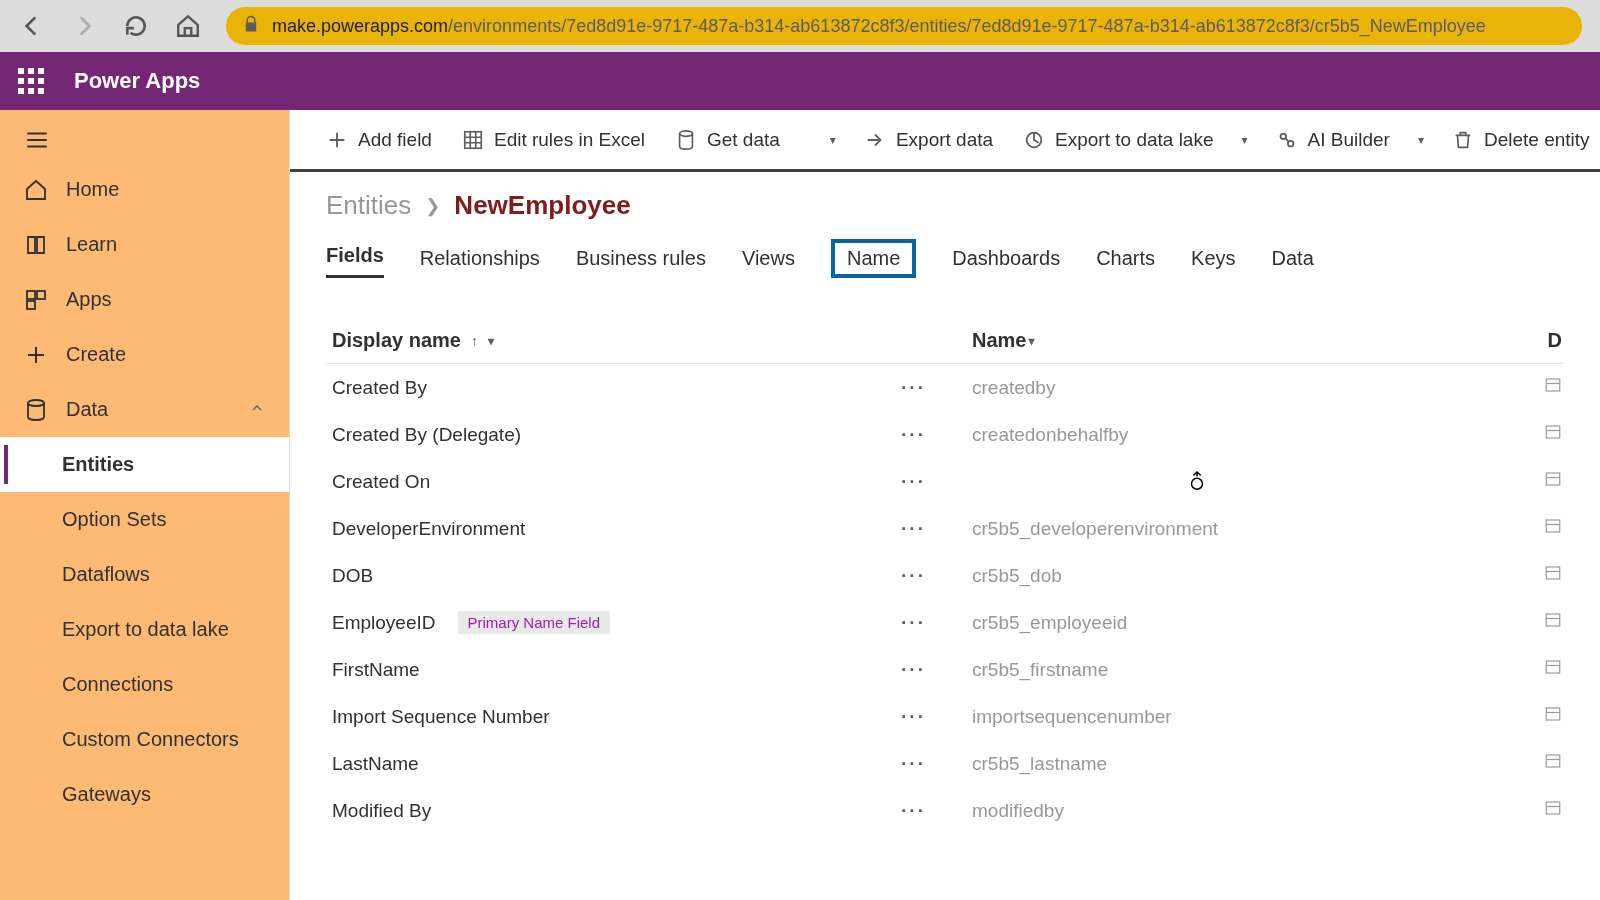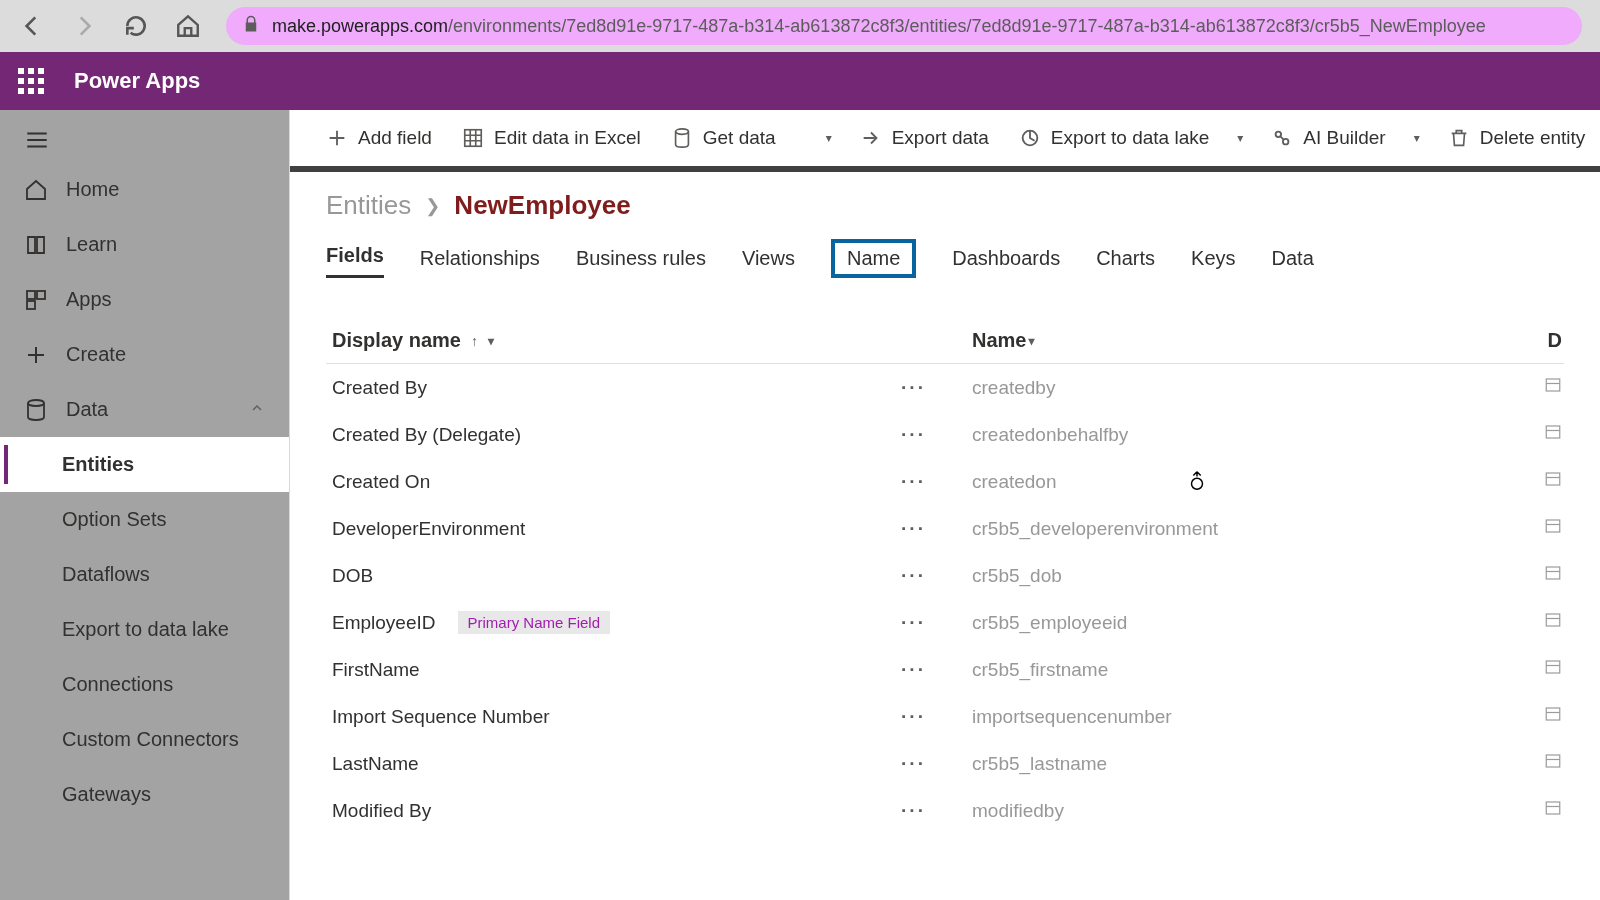--- a/index.html
+++ b/index.html
@@ -2,46 +2,46 @@
 <html><head>
 <meta charset="utf-8">
 <style>
 * { margin:0; padding:0; box-sizing:border-box; font-family:"Segoe UI", Arial, sans-serif; }
 html,body { width:1600px; height:900px; overflow:hidden; background:#fff; }
 
 .browser-bar { height:52px; background:#dcdcdc; display:flex; align-items:center; padding:0 18px; gap:24px; }
 .nav-btn { width:28px; height:28px; display:flex; align-items:center; justify-content:center; color:#565656; }
 .nav-btn.disabled { color:#aaa; }
 .nav-btn svg { width:26px; height:26px; }
-.url-bar { flex:1; height:38px; background:#f0abfc; border-radius:19px; display:flex; align-items:center; padding:0 16px; gap:12px; color:#5c5c5c; font-size:18px; }
+.url-bar { flex:1; height:38px; background:#eab308; border-radius:19px; display:flex; align-items:center; padding:0 16px; gap:12px; color:#5c5c5c; font-size:18px; }
 .url-bar .lock svg { width:18px; height:18px; }
 .url-text { white-space:nowrap; overflow:hidden; }
 .url-text .host { color:#212121; }
 
 .app-header { height:58px; background:#742774; display:flex; align-items:center; padding:0 14px; gap:26px; color:#fff; }
 .waffle { width:34px; height:34px; display:flex; flex-wrap:wrap; gap:4px; align-content:center; justify-content:center; }
 .waffle span { width:6px; height:6px; background:#fff; }
 .app-title { font-size:22px; font-weight:600; }
 
 .body-row { display:flex; height:calc(100% - 110px); }
 
-.sidebar { width:290px; background:#a3a3a3; border-right:1px solid #d9d9d9; display:flex; flex-direction:column; padding-top:8px; }
+.sidebar { width:290px; background:#fdba74; border-right:1px solid #d9d9d9; display:flex; flex-direction:column; padding-top:8px; }
 .hamburger { height:44px; display:flex; align-items:center; padding-left:24px; }
 .hamburger svg { width:26px; height:26px; color:#323130; }
 .nav-item { height:55px; display:flex; align-items:center; padding-left:24px; gap:18px; font-size:20px; color:#323130; cursor:pointer; position:relative; }
 .nav-item .icon { width:24px; height:24px; display:flex; align-items:center; justify-content:center; }
 .nav-item .chev { position:absolute; right:24px; color:#605e5c; }
 .nav-item.expandable { }
 .sub-item { height:55px; display:flex; align-items:center; padding-left:62px; font-size:20px; color:#323130; cursor:pointer; position:relative; }
 .sub-item.active { font-weight:600; background:#fff; }
 .sub-item.active::before { content:""; position:absolute; left:4px; top:8px; bottom:8px; width:4px; background:#742774; }
 
 .main { flex:1; display:flex; flex-direction:column; overflow:hidden; }
 
-.cmdbar { height:62px; border-bottom:6px solid #404040; display:flex; align-items:center; padding:0 28px; gap:14px; font-size:19px; color:#323130; white-space:nowrap; overflow:hidden; }
+.cmdbar { height:62px; border-bottom:3px solid #404040; display:flex; align-items:center; padding:0 28px; gap:14px; font-size:19px; color:#323130; white-space:nowrap; overflow:hidden; }
 .cmd { display:flex; align-items:center; gap:10px; padding:0 8px; height:40px; cursor:pointer; }
 .cmd .ic { width:22px; height:22px; display:flex; align-items:center; justify-content:center; color:#605e5c; }
 .cmd-split { width:1px; height:26px; background:#d0d0d0; margin:0 4px; }
 .caret { font-size:12px; color:#605e5c; padding:0 6px; }
 
 .content { padding:18px 36px 0 36px; flex:1; overflow:hidden; }
 .breadcrumb { display:flex; align-items:center; gap:14px; font-size:26px; margin-bottom:18px; }
 .breadcrumb .root { color:#989898; }
 .breadcrumb .chev { color:#989898; font-size:18px; }
 .breadcrumb .leaf { font-weight:600; color:#7f1d1d; }
@@ -208,21 +208,21 @@
           </span>
         <span>Add field</span>
       </div>
       <div class="cmd">
         <span class="ic">
             <svg viewBox="0 0 24 24" fill="none" stroke="currentColor" stroke-width="1.8">
               <rect x="3" y="3" width="18" height="18"></rect>
               <path d="M3 9h18M3 15h18M9 3v18M15 3v18"></path>
             </svg>
           </span>
-        <span>Edit data in Excel</span>
+        <span>Edit rules in Excel</span>
       </div>
       <div class="cmd">
         <span class="ic">
             <svg viewBox="0 0 24 24" fill="none" stroke="currentColor" stroke-width="1.8">
               <ellipse cx="12" cy="5" rx="7" ry="3"></ellipse>
               <path d="M5 5v14c0 1.7 3.1 3 7 3s7-1.3 7-3V5"></path>
             </svg>
           </span>
         <span>Get data</span>
       </div>
@@ -329,21 +329,20 @@
               <div class="col-end" style="text-align: right; padding-right: 2px;"><svg class="type-ic" viewBox="0 0 24 24" fill="none" stroke="currentColor" stroke-width="1.6">
                   <rect x="3" y="4" width="18" height="16"></rect>
                   <path d="M3 10h18"></path>
                 </svg></div>
             </div>
             <div class="trow">
               <div class="col-display">
                 <span>Created On</span>
                 <span class="dots">···</span>
               </div>
-              <div class="col-name">createdon</div>
               <div class="col-end" style="text-align: right; padding-right: 2px;"><svg class="type-ic" viewBox="0 0 24 24" fill="none" stroke="currentColor" stroke-width="1.6">
                   <rect x="3" y="4" width="18" height="16"></rect>
                   <path d="M3 10h18"></path>
                 </svg></div>
             </div>
             <div class="trow">
               <div class="col-display">
                 <span>DeveloperEnvironment</span>
                 <span class="dots">···</span>
               </div>

